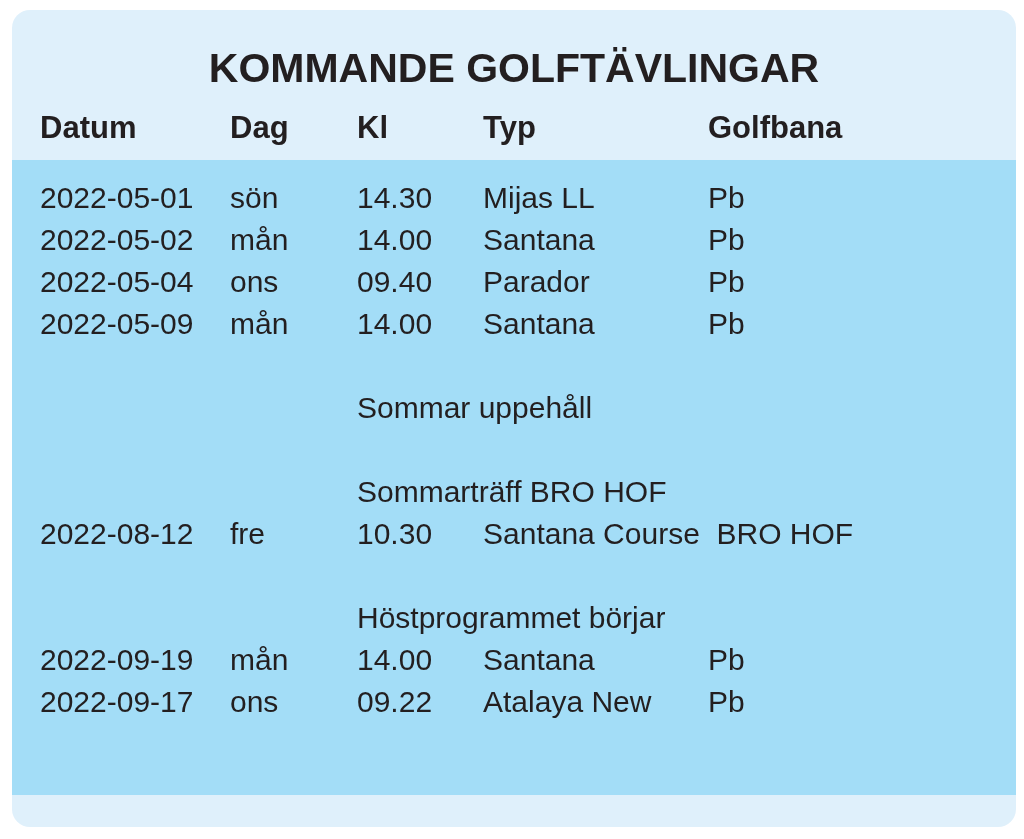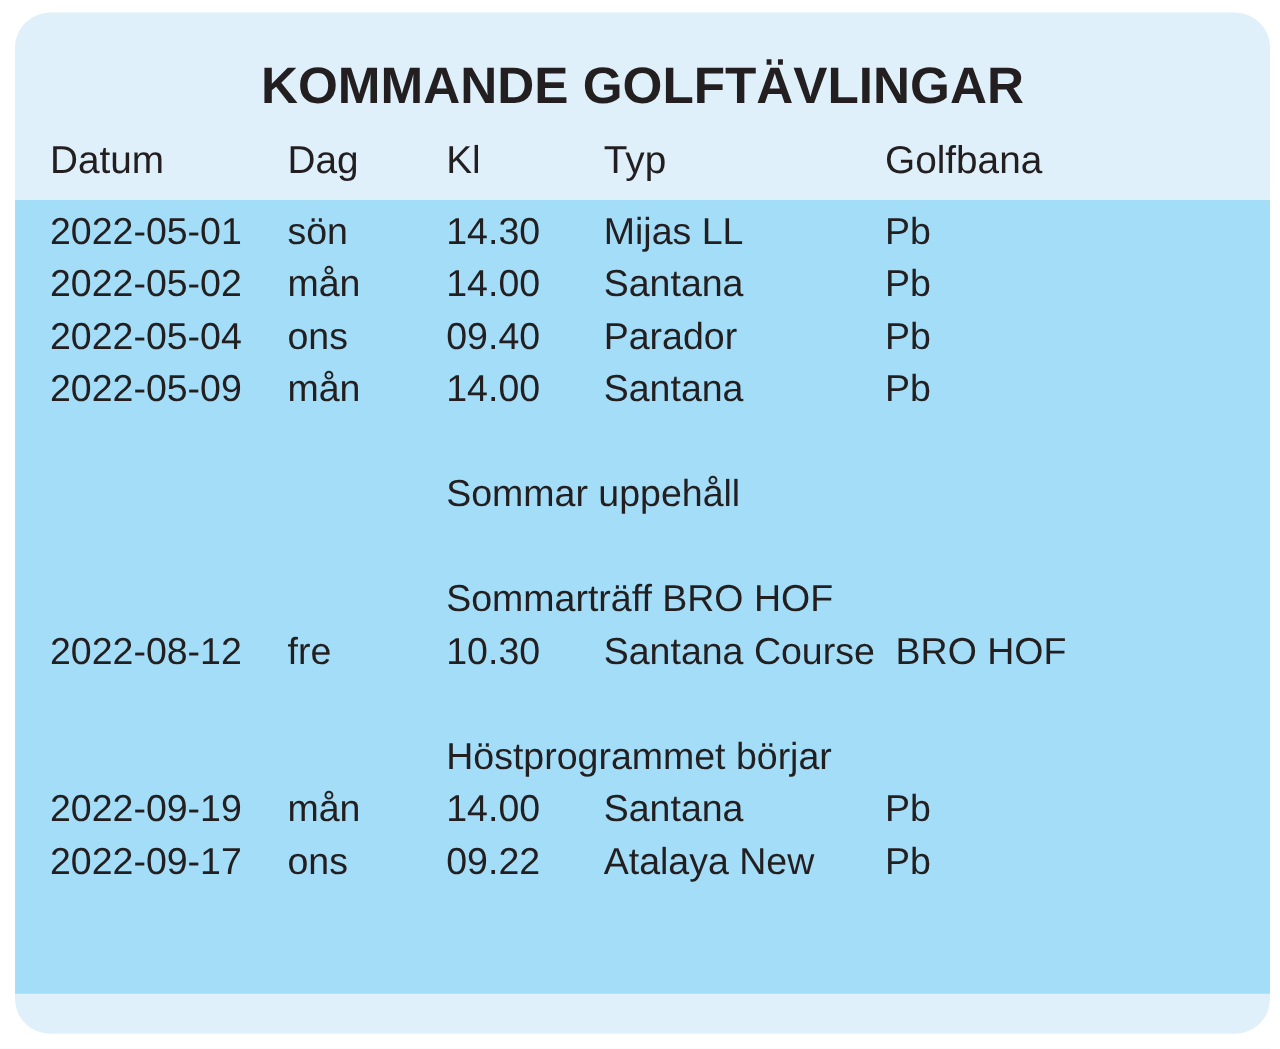--- a/index.html
+++ b/index.html
@@ -11,21 +11,21 @@
     font-family: "Liberation Sans", sans-serif;
     color: #231f20;
   }
   .card {
     position: absolute;
     left: 12px;
     top: 10px;
     width: 1004px;
     height: 817px;
     background: #dff0fb;
-    border-radius: 28px;
+    border-radius: 18px;
     overflow: hidden;
   }
   .title {
     margin-top: 36px;
     height: 44px;
     line-height: 44px;
     text-align: center;
     font-size: 41px;
     font-weight: bold;
     letter-spacing: 0px;
@@ -33,27 +33,27 @@
   .grid-row {
     display: grid;
     grid-template-columns: 190px 127px 126px 225px 1fr;
     padding-left: 28px;
   }
   .header-row {
     margin-top: 16px;
     height: 44px;
     line-height: 44px;
     font-size: 31px;
-    font-weight: normal;
+    font-weight: bold;
   }
   .band {
     margin-top: 10px;
     height: 635px;
     background: #a3ddf7;
-    padding-top: 5px;
+    padding-top: 17px;
     box-sizing: border-box;
   }
   .row {
     height: 42px;
     line-height: 42px;
     font-size: 30px;
   }
   .cell {
     white-space: pre;
     overflow: visible;

